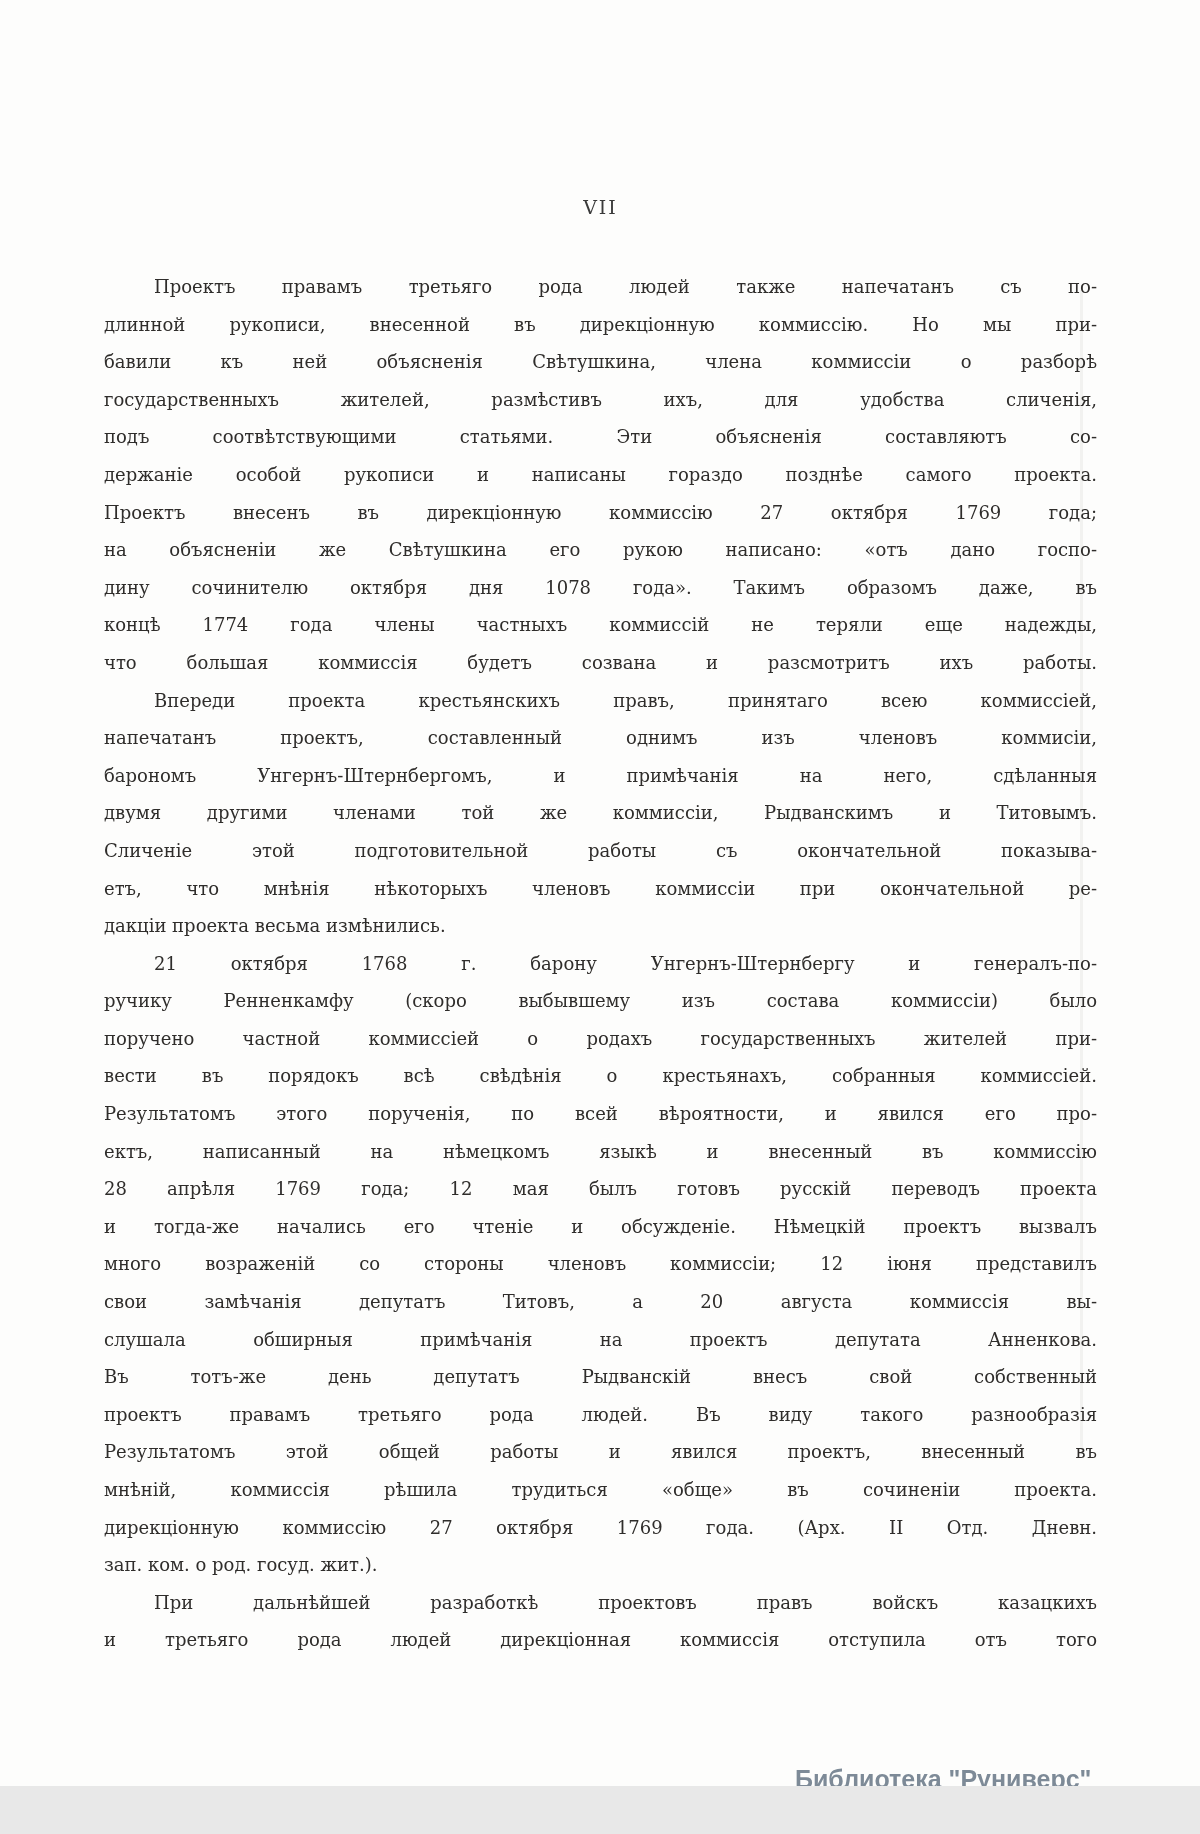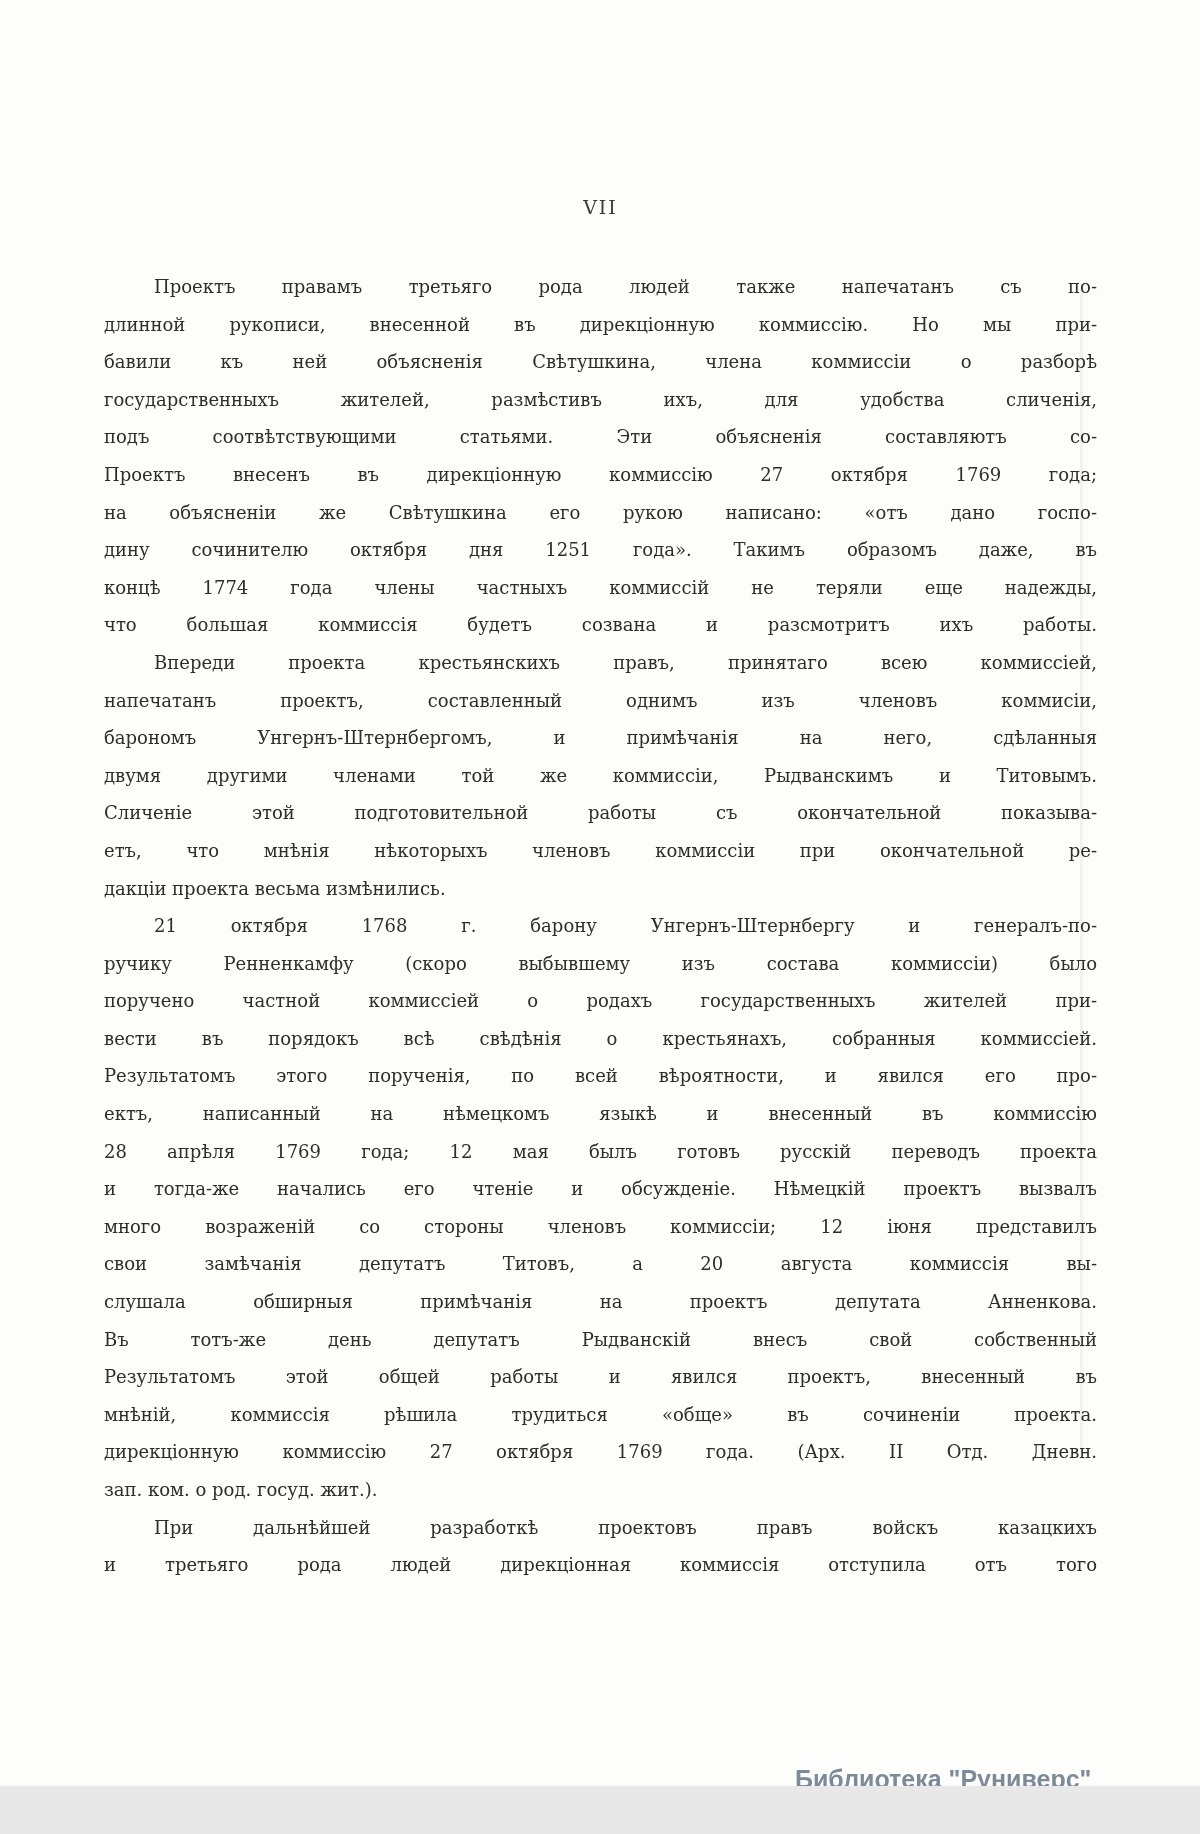--- a/index.html
+++ b/index.html
@@ -63,23 +63,24 @@
 
   <div class="scan-artifact"></div>
 
   <div class="text-block">
 
     <div class="text-line j p-first">Проектъ правамъ третьяго рода людей также напечатанъ съ по-</div>
     <div class="text-line j">длинной рукописи, внесенной въ дирекціонную коммиссію. Но мы при-</div>
     <div class="text-line j">бавили къ ней объясненія Свѣтушкина, члена коммиссіи о разборѣ</div>
     <div class="text-line j">государственныхъ жителей, размѣстивъ ихъ, для удобства сличенія,</div>
     <div class="text-line j">подъ соотвѣтствующими статьями. Эти объясненія составляютъ со-</div>
+    <div class="text-line j">держаніе особой рукописи и написаны гораздо позднѣе самого проекта.</div>
     <div class="text-line j">Проектъ внесенъ въ дирекціонную коммиссію 27 октября 1769 года;</div>
     <div class="text-line j">на объясненіи же Свѣтушкина его рукою написано: «отъ дано госпо-</div>
-    <div class="text-line j">дину сочинителю октября дня 1251 года». Такимъ образомъ даже, въ</div>
+    <div class="text-line j">дину сочинителю октября дня 1078 года». Такимъ образомъ даже, въ</div>
     <div class="text-line j">концѣ 1774 года члены частныхъ коммиссій не теряли еще надежды,</div>
     <div class="text-line j">что большая коммиссія будетъ созвана и разсмотритъ ихъ работы.</div>
 
     <div class="text-line j p-first">Впереди проекта крестьянскихъ правъ, принятаго всею коммиссіей,</div>
     <div class="text-line j">напечатанъ проектъ, составленный однимъ изъ членовъ коммисіи,</div>
     <div class="text-line j">барономъ Унгернъ-Штернбергомъ, и примѣчанія на него, сдѣланныя</div>
     <div class="text-line j">двумя другими членами той же коммиссіи, Рыдванскимъ и Титовымъ.</div>
     <div class="text-line j">Сличеніе этой подготовительной работы съ окончательной показыва-</div>
     <div class="text-line j">етъ, что мнѣнія нѣкоторыхъ членовъ коммиссіи при окончательной ре-</div>
     <div class="text-line l">дакціи проекта весьма измѣнились.</div>
@@ -89,20 +90,21 @@
     <div class="text-line j">поручено частной коммиссіей о родахъ государственныхъ жителей при-</div>
     <div class="text-line j">вести въ порядокъ всѣ свѣдѣнія о крестьянахъ, собранныя коммиссіей.</div>
     <div class="text-line j">Результатомъ этого порученія, по всей вѣроятности, и явился его про-</div>
     <div class="text-line j">ектъ, написанный на нѣмецкомъ языкѣ и внесенный въ коммиссію</div>
     <div class="text-line j">28 апрѣля 1769 года; 12 мая былъ готовъ русскій переводъ проекта</div>
     <div class="text-line j">и тогда-же начались его чтеніе и обсужденіе. Нѣмецкій проектъ вызвалъ</div>
     <div class="text-line j">много возраженій со стороны членовъ коммиссіи; 12 іюня представилъ</div>
     <div class="text-line j">свои замѣчанія депутатъ Титовъ, а 20 августа коммиссія вы-</div>
     <div class="text-line j">слушала обширныя примѣчанія на проектъ депутата Анненкова.</div>
     <div class="text-line j">Въ тотъ-же день депутатъ Рыдванскій внесъ свой собственный</div>
+    <div class="text-line j">проектъ правамъ третьяго рода людей. Въ виду такого разнообразія</div>
     <div class="text-line j">Результатомъ этой общей работы и явился проектъ, внесенный въ</div>
     <div class="text-line j">мнѣній, коммиссія рѣшила трудиться «обще» въ сочиненіи проекта.</div>
     <div class="text-line j">дирекціонную коммиссію 27 октября 1769 года. (Арх. II Отд. Дневн.</div>
     <div class="text-line l">зап. ком. о род. госуд. жит.).</div>
 
     <div class="text-line j p-first">При дальнѣйшей разработкѣ проектовъ правъ войскъ казацкихъ</div>
     <div class="text-line j">и третьяго рода людей дирекціонная коммиссія отступила отъ того</div>
   </div>
 
   <div class="watermark">Библиотека "Руниверс"</div>

